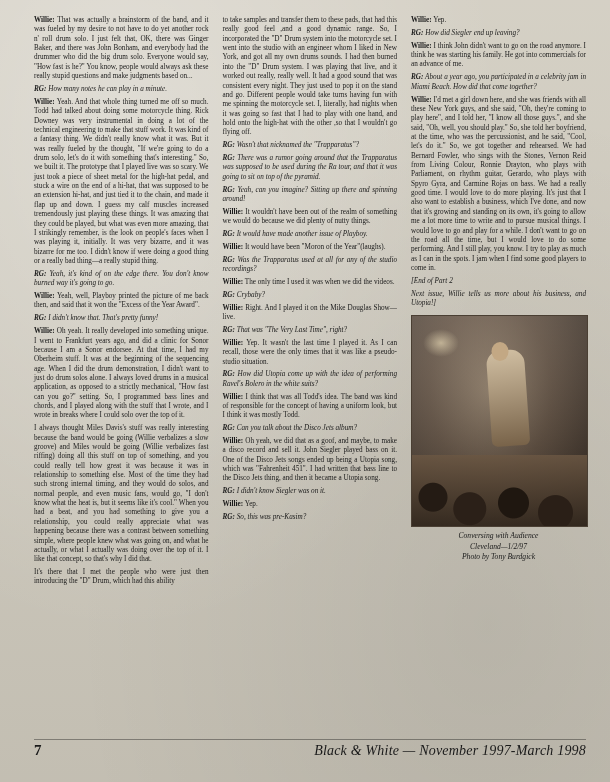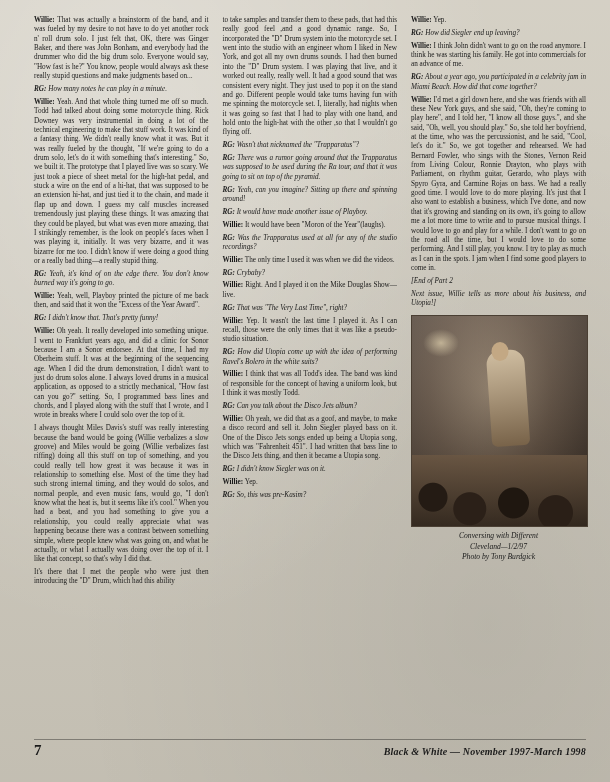--- a/index.html
+++ b/index.html
@@ -134,22 +134,22 @@
     justify-content: space-between;
   }
   .page-number {
     font-family: "Liberation Serif", serif;
     font-size: 15px;
     font-weight: bold;
   }
   .footer-title {
     font-family: "Liberation Serif", serif;
     font-style: italic;
-    font-size: 10px;
-    font-weight: bold;
+    font-size: 14px;
+    font-weight: normal;
     letter-spacing: .2px;
   }
   .rule {
     position: absolute;
     left: 34px;
     right: 24px;
     bottom: 42px;
     height: 1px;
     background: rgba(0,0,0,0.35);
   }
@@ -172,20 +172,21 @@
       <p><span class="speaker">Willie:</span><span> Oh yeah. It really developed into something unique. I went to Frankfurt years ago, and did a clinic for Sonor because I am a Sonor endorsee. At that time, I had my Oberheim stuff. It was at the beginning of the sequencing age. When I did the drum demonstration, I didn't want to just do drum solos alone. I always loved drums in a musical application, as opposed to a strictly mechanical, "How fast can you go?" setting. So, I programmed bass lines and chords, and I played along with the stuff that I wrote, and I wrote in breaks where I could solo over the top of it.</span></p>
       <p><span>I always thought Miles Davis's stuff was really interesting because the band would be going (Willie verbalizes a slow groove) and Miles would be going (Willie verbalizes fast riffing) doing all this stuff on top of something, and you could really tell how great it was because it was in relationship to something else. Most of the time they had such strong internal timing, and they would do solos, and normal people, and even music fans, would go, "I don't know what the heat is, but it seems like it's cool." When you had a beat, and you had something to give you a relationship, you could really appreciate what was happening because there was a contrast between something simple, where people knew what was going on, and what he actually, or what I actually was doing over the top of it. I like that concept, so that's why I did that.</span></p>
       <p><span>It's there that I met the people who were just then introducing the "D" Drum, which had this ability</span></p>
     </div>
 
     <div class="col">
       <p><span>to take samples and transfer them to these pads, that had this really good feel ,and a good dynamic range. So, I incorporated the "D" Drum system into the motorcycle set. I went into the studio with an engineer whom I liked in New York, and got all my own drums sounds. I had then burned into the "D" Drum system. I was playing that live, and it worked out really, really well. It had a good sound that was consistent every night. They just used to pop it on the stand and go. Different people would take turns having fun with me spinning the motorcycle set. I, literally, had nights when it was going so fast that I had to play with one hand, and hold onto the high-hat with the other ,so that I wouldn't go flying off.</span></p>
       <p class="q"><span class="speaker">RG:</span><span> Wasn't that nicknamed the "Trapparatus"?</span></p>
       <p class="q"><span class="speaker">RG:</span><span> There was a rumor going around that the Trapparatus was supposed to be used during the Ra tour, and that it was going to sit on top of the pyramid.</span></p>
       <p class="q"><span class="speaker">RG:</span><span> Yeah, can you imagine? Sitting up there and spinning around!</span></p>
+      <p><span class="speaker">Willie:</span><span> It wouldn't have been out of the realm of something we would do because we did plenty of nutty things.</span></p>
       <p class="q"><span class="speaker">RG:</span><span> It would have made another issue of Playboy.</span></p>
       <p><span class="speaker">Willie:</span><span> It would have been "Moron of the Year"(laughs).</span></p>
       <p class="q"><span class="speaker">RG:</span><span> Was the Trapparatus used at all for any of the studio recordings?</span></p>
       <p><span class="speaker">Willie:</span><span> The only time I used it was when we did the videos.</span></p>
       <p class="q"><span class="speaker">RG:</span><span> Crybaby?</span></p>
       <p><span class="speaker">Willie:</span><span> Right. And I played it on the Mike Douglas Show—live.</span></p>
       <p class="q"><span class="speaker">RG:</span><span> That was "The Very Last Time", right?</span></p>
       <p><span class="speaker">Willie:</span><span> Yep. It wasn't the last time I played it. As I can recall, those were the only times that it was like a pseudo-studio situation.</span></p>
       <p class="q"><span class="speaker">RG:</span><span> How did Utopia come up with the idea of performing Ravel's Bolero in the white suits?</span></p>
       <p><span class="speaker">Willie:</span><span> I think that was all Todd's idea. The band was kind of responsible for the concept of having a uniform look, but I think it was mostly Todd.</span></p>
@@ -209,21 +210,21 @@
 
       <div class="photo-box">
         <div class="photo">
           <div class="glow"></div>
           <div class="floor"></div>
           <div class="figure"></div>
           <div class="head"></div>
           <div class="crowd"></div>
         </div>
         <div class="caption">
-          <div>Conversing with Different</div>
+          <div>Conversing with Audience</div>
           <div>Cleveland—1/2/97</div>
           <div>Photo by Tony Burdgick</div>
         </div>
       </div>
     </div>
 
   </div>
 
   <div class="rule"></div>
   <div class="footer">

